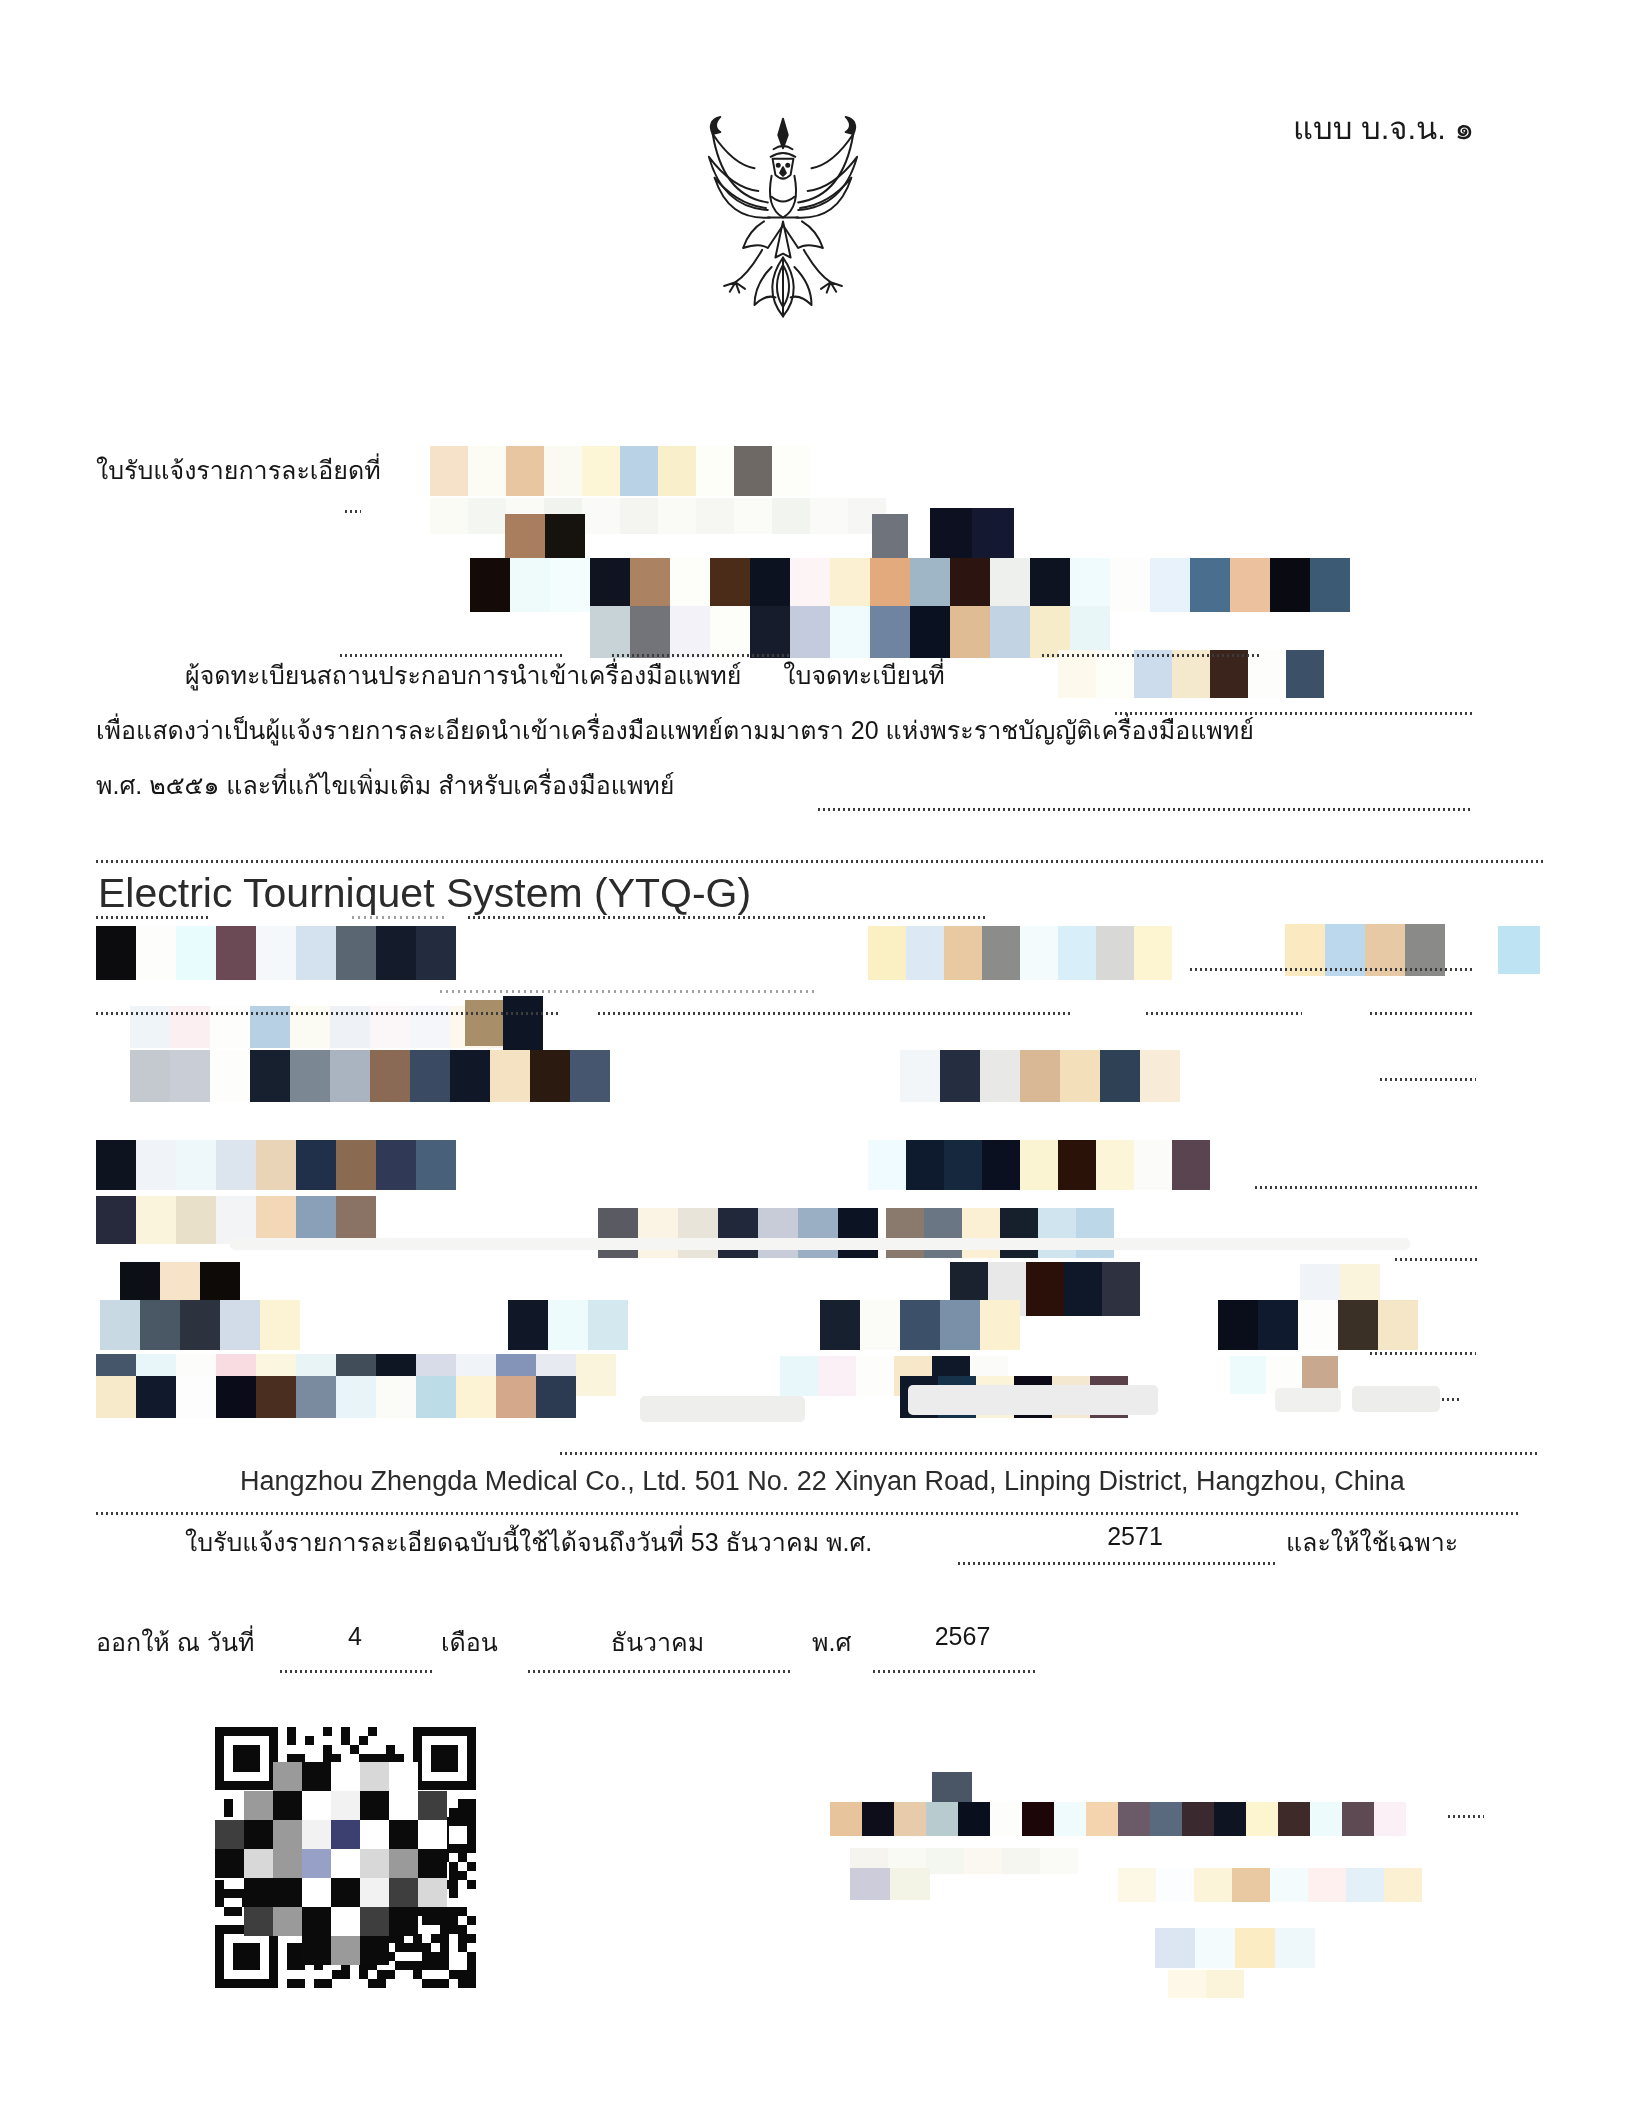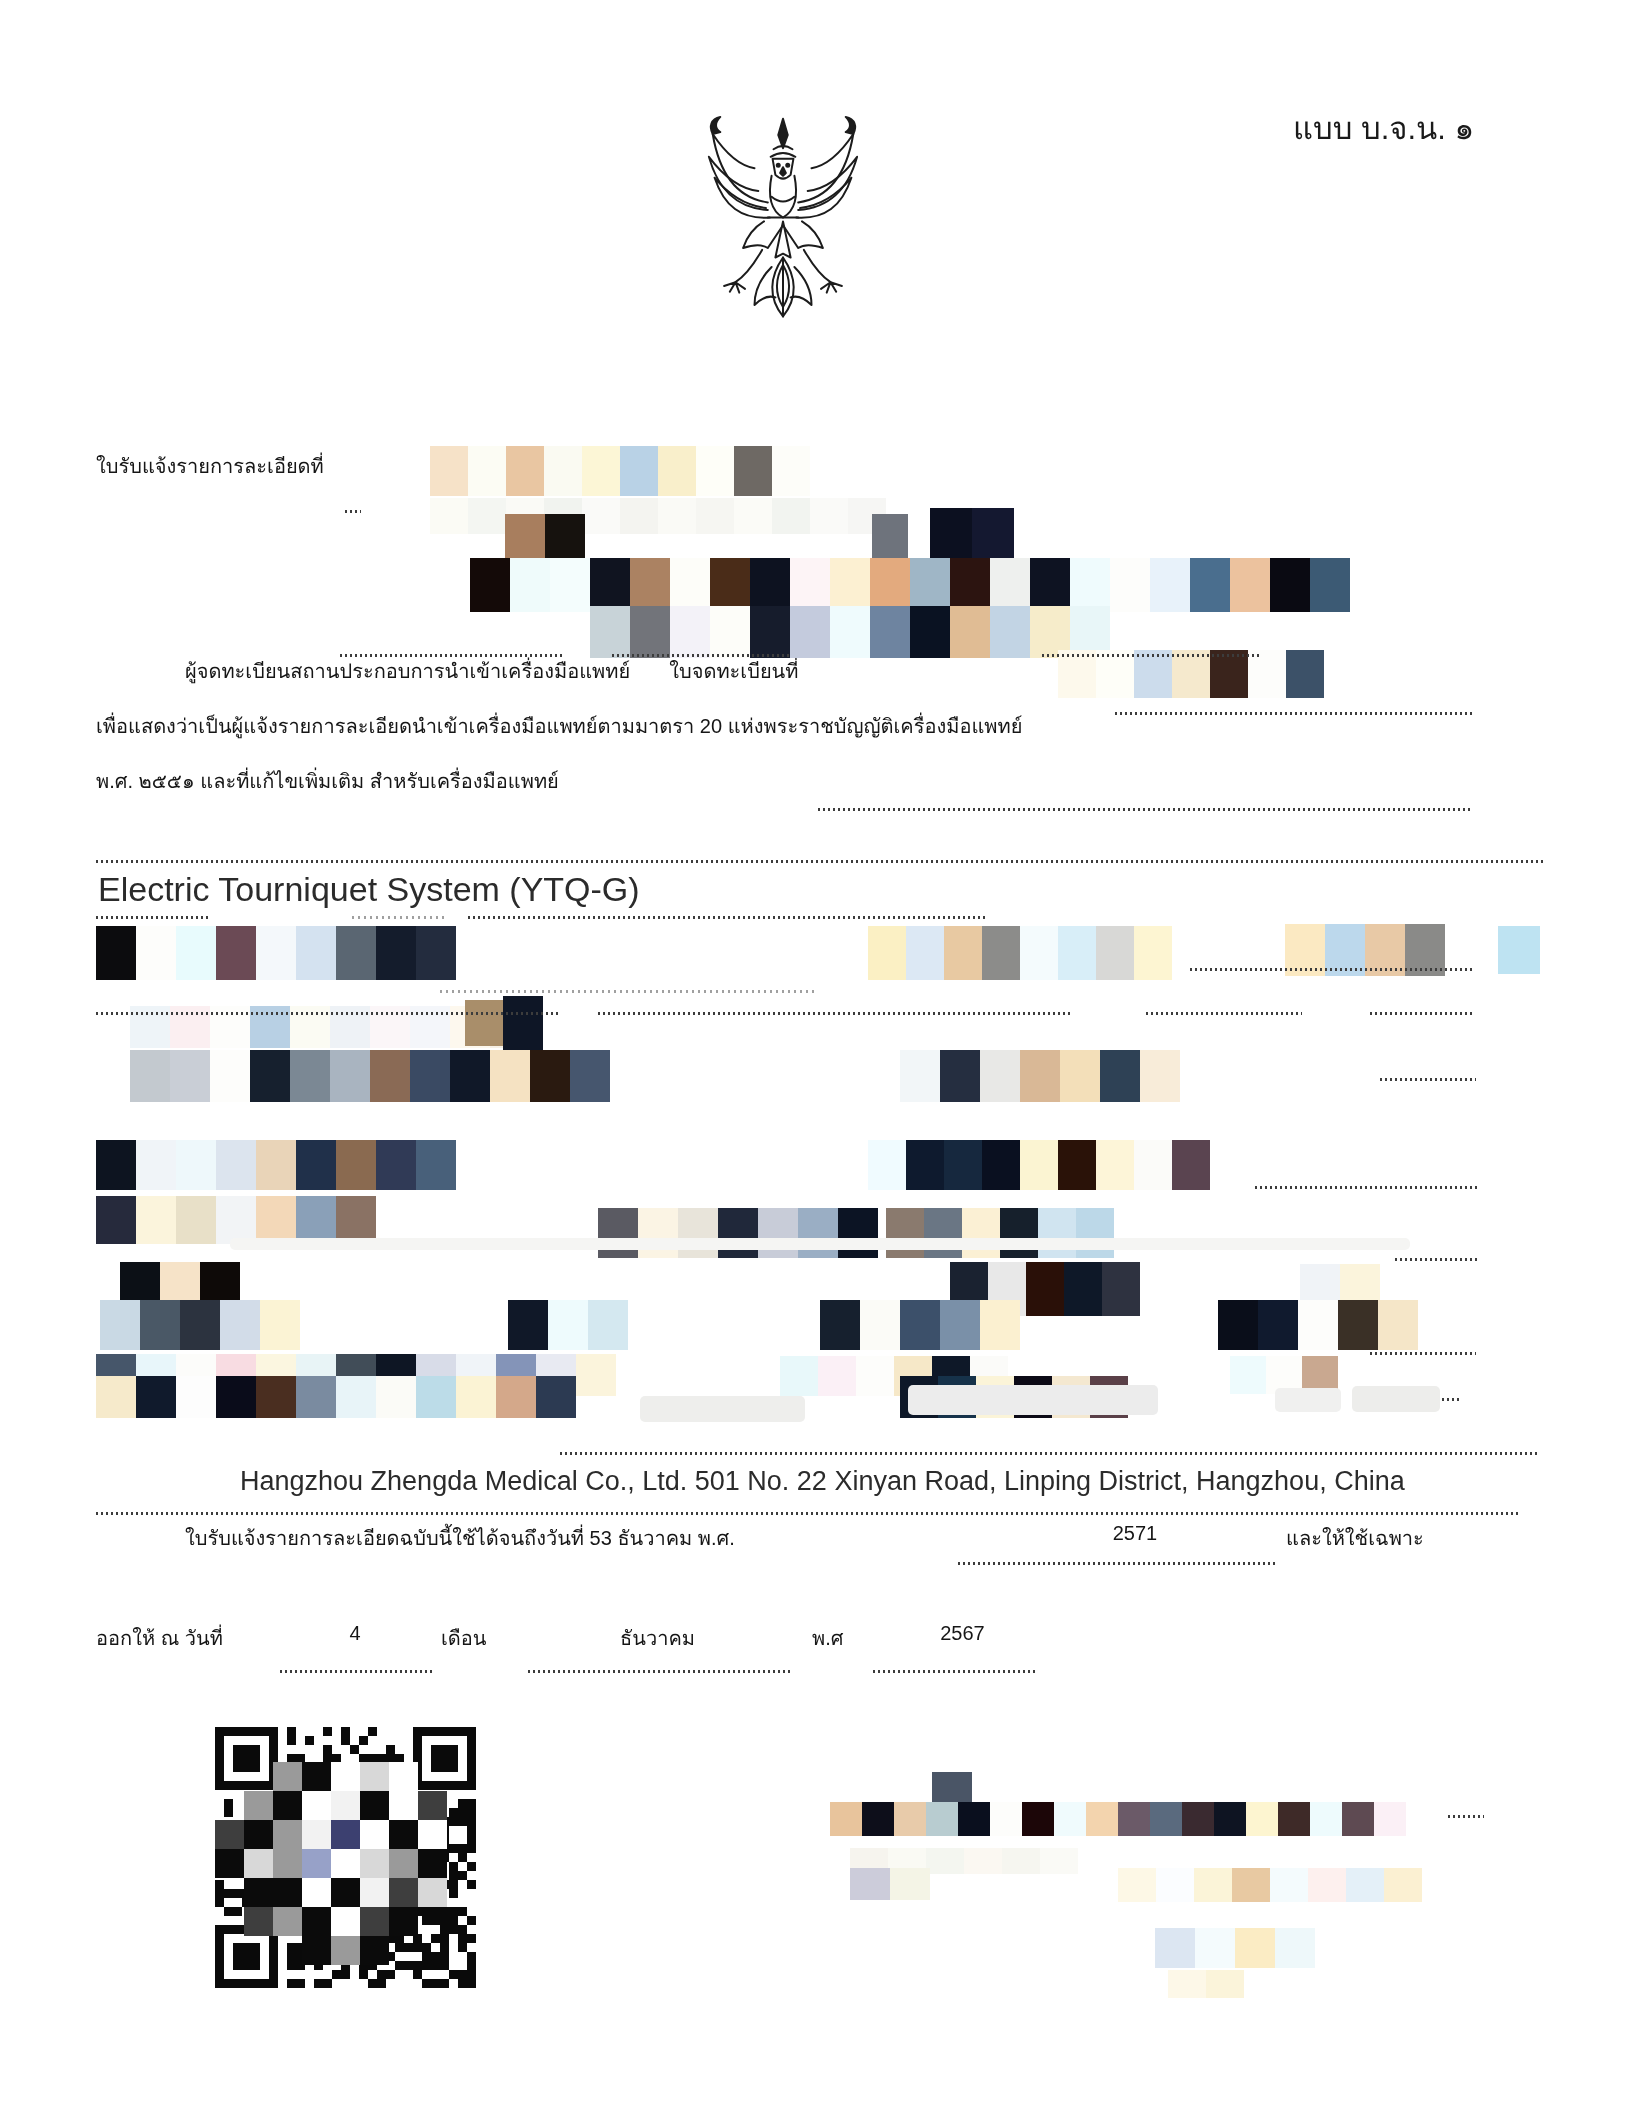--- a/index.html
+++ b/index.html
@@ -2,21 +2,21 @@
 <html><head>
 <meta charset="utf-8">
 <style>
   html,body{margin:0;padding:0;background:#888;}
   .page{
     position:relative;width:1632px;height:2112px;background:#ffffff;
     font-family:"Liberation Sans",sans-serif;color:#141414;overflow:hidden;
     margin:0 auto;
   }
   .abs{position:absolute;white-space:nowrap;}
-  .thai{font-size:20px;color:#161616;}
+  .thai{font-size:25px;color:#161616;}
   .title{left:0;width:1556px;text-align:center;top:364px;font-size:37px;font-weight:bold;color:#0e0e0e;}
   .formcode{font-size:31px;color:#1a1a1a;}
   .latin{color:#2b2b2b;}
   .dots{position:absolute;height:3px;background-image:repeating-linear-gradient(90deg,#3c3c3c 0 2px,transparent 2px 5px);}
   .dots.faint{background-image:repeating-linear-gradient(90deg,#a0a0a0 0 2px,transparent 2px 6px);}
   .mosaic{position:absolute;display:flex;}
   .mosaic div{height:100%;flex:none;}
   .smudge{position:absolute;border-radius:5px;}
   .center{text-align:center;}
 </style>
@@ -73,21 +73,21 @@
   <div class="abs thai" style="left:96px;top:450px;">ใบรับแจ้งรายการละเอียดที่</div>
 
   <div class="abs thai" style="left:185px;top:655px;">
     <span>ผู้จดทะเบียนสถานประกอบการนำเข้าเครื่องมือแพทย์</span>
     <span style="display:inline-block;width:28px;"></span>
     <span>ใบจดทะเบียนที่</span>
   </div>
   <div class="abs thai" style="left:96px;top:710px;">เพื่อแสดงว่าเป็นผู้แจ้งรายการละเอียดนำเข้าเครื่องมือแพทย์ตามมาตรา 20 แห่งพระราชบัญญัติเครื่องมือแพทย์</div>
   <div class="abs thai" style="left:96px;top:765px;">พ.ศ. ๒๕๕๑ และที่แก้ไขเพิ่มเติม  สำหรับเครื่องมือแพทย์</div>
 
-  <div class="abs latin" style="left:98px;top:870px;font-size:34px;">Electric Tourniquet System (YTQ-G)</div>
+  <div class="abs latin" style="left:98px;top:870px;font-size:41px;">Electric Tourniquet System (YTQ-G)</div>
 
   <div class="abs latin" style="left:240px;top:1466px;font-size:27px;">Hangzhou Zhengda Medical Co., Ltd. 501 No. 22 Xinyan Road, Linping District, Hangzhou, China</div>
 
   <div class="abs thai" style="left:185px;top:1522px;">ใบรับแจ้งรายการละเอียดฉบับนี้ใช้ได้จนถึงวันที่ 53 ธันวาคม  พ.ศ.</div>
   <div class="abs thai center" style="left:1060px;top:1522px;width:150px;">2571</div>
   <div class="abs thai" style="left:1286px;top:1522px;">และให้ใช้เฉพาะ</div>
 
   <div class="abs thai" style="left:96px;top:1622px;">ออกให้ ณ วันที่</div>
   <div class="abs thai center" style="left:300px;top:1622px;width:110px;">4</div>
   <div class="abs thai" style="left:441px;top:1622px;">เดือน</div>

